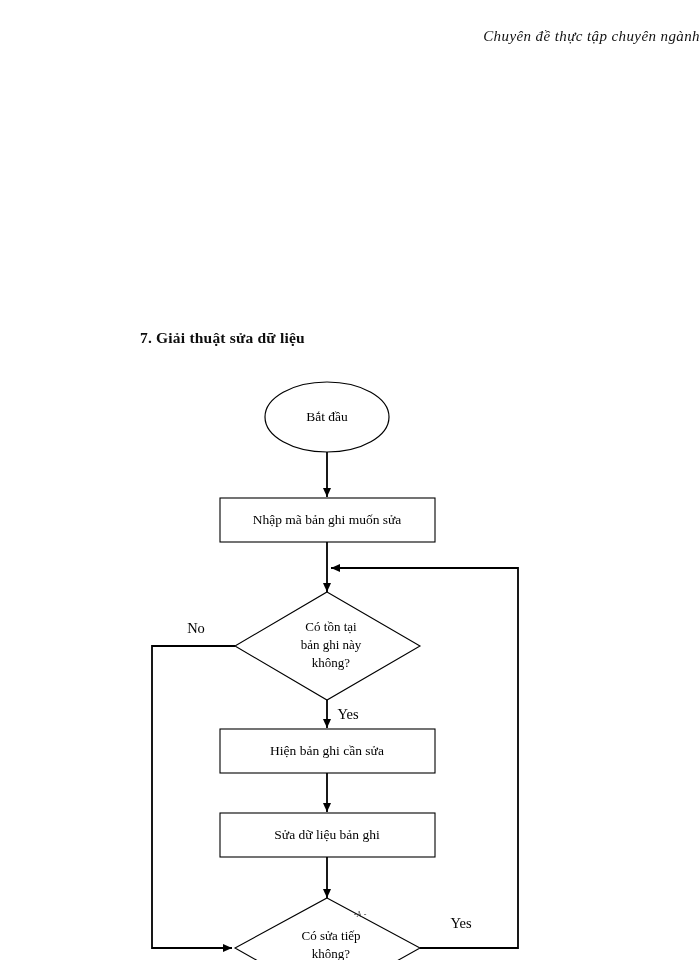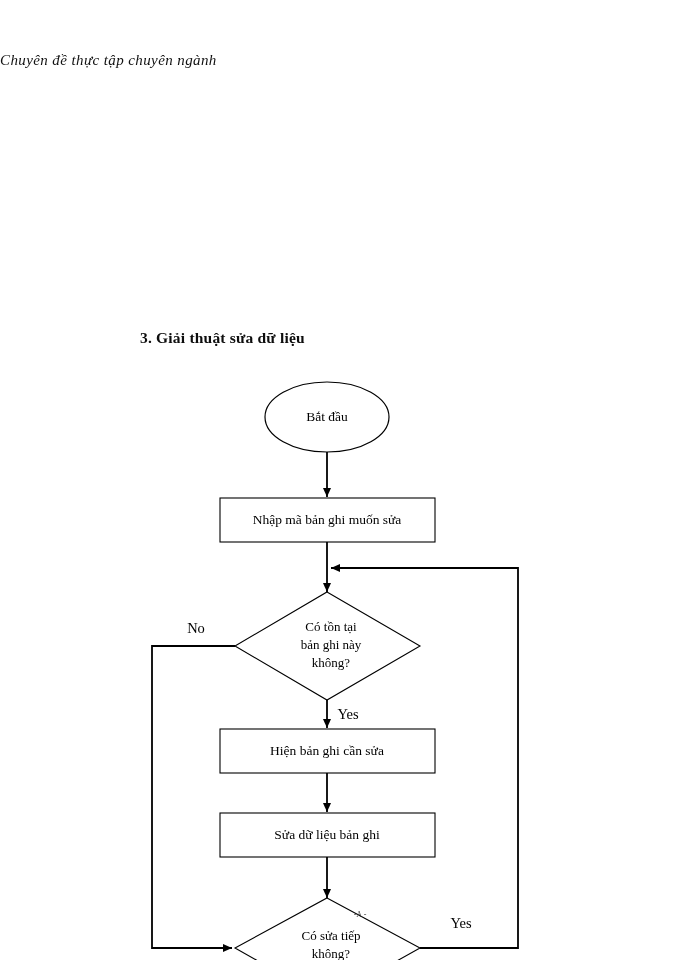--- a/index.html
+++ b/index.html
@@ -13,23 +13,23 @@
     position: relative;
     overflow: hidden;
     font-family: "Liberation Serif", "DejaVu Serif", serif;
     color: #000000;
   }
 
   
   .page-header {
     position: absolute;
     left: 0;
-    top: 52px;
+    top: 28px;
     width: 700px;
-    text-align: left;
+    text-align: right;
     font-style: italic;
     font-size: 15px;
     letter-spacing: 0.4px;
     color: #111111;
     white-space: nowrap;
   }
 
   
   .section-heading {
     position: absolute;
@@ -92,21 +92,21 @@
     stroke: #000000;
     stroke-width: 1.8;
     fill: none;
   }
 </style>
 </head>
 <body>
 
 <div class="page-header">Chuyên đề thực tập chuyên ngành</div>
 
-<div class="section-heading">3. Giải thuật sửa dữ liệu</div>
+<div class="section-heading">7. Giải thuật sửa dữ liệu</div>
 
 <div class="flowchart">
   <svg width="700" height="960" viewBox="0 0 700 960" xmlns="http://www.w3.org/2000/svg">
 
     <defs>
       <marker id="arrow" markerWidth="11" markerHeight="11" refX="9" refY="4" orient="auto" markerUnits="userSpaceOnUse">
         <path d="M0,0 L9,4 L0,8 z" fill="#000000"></path>
       </marker>
     </defs>
 

